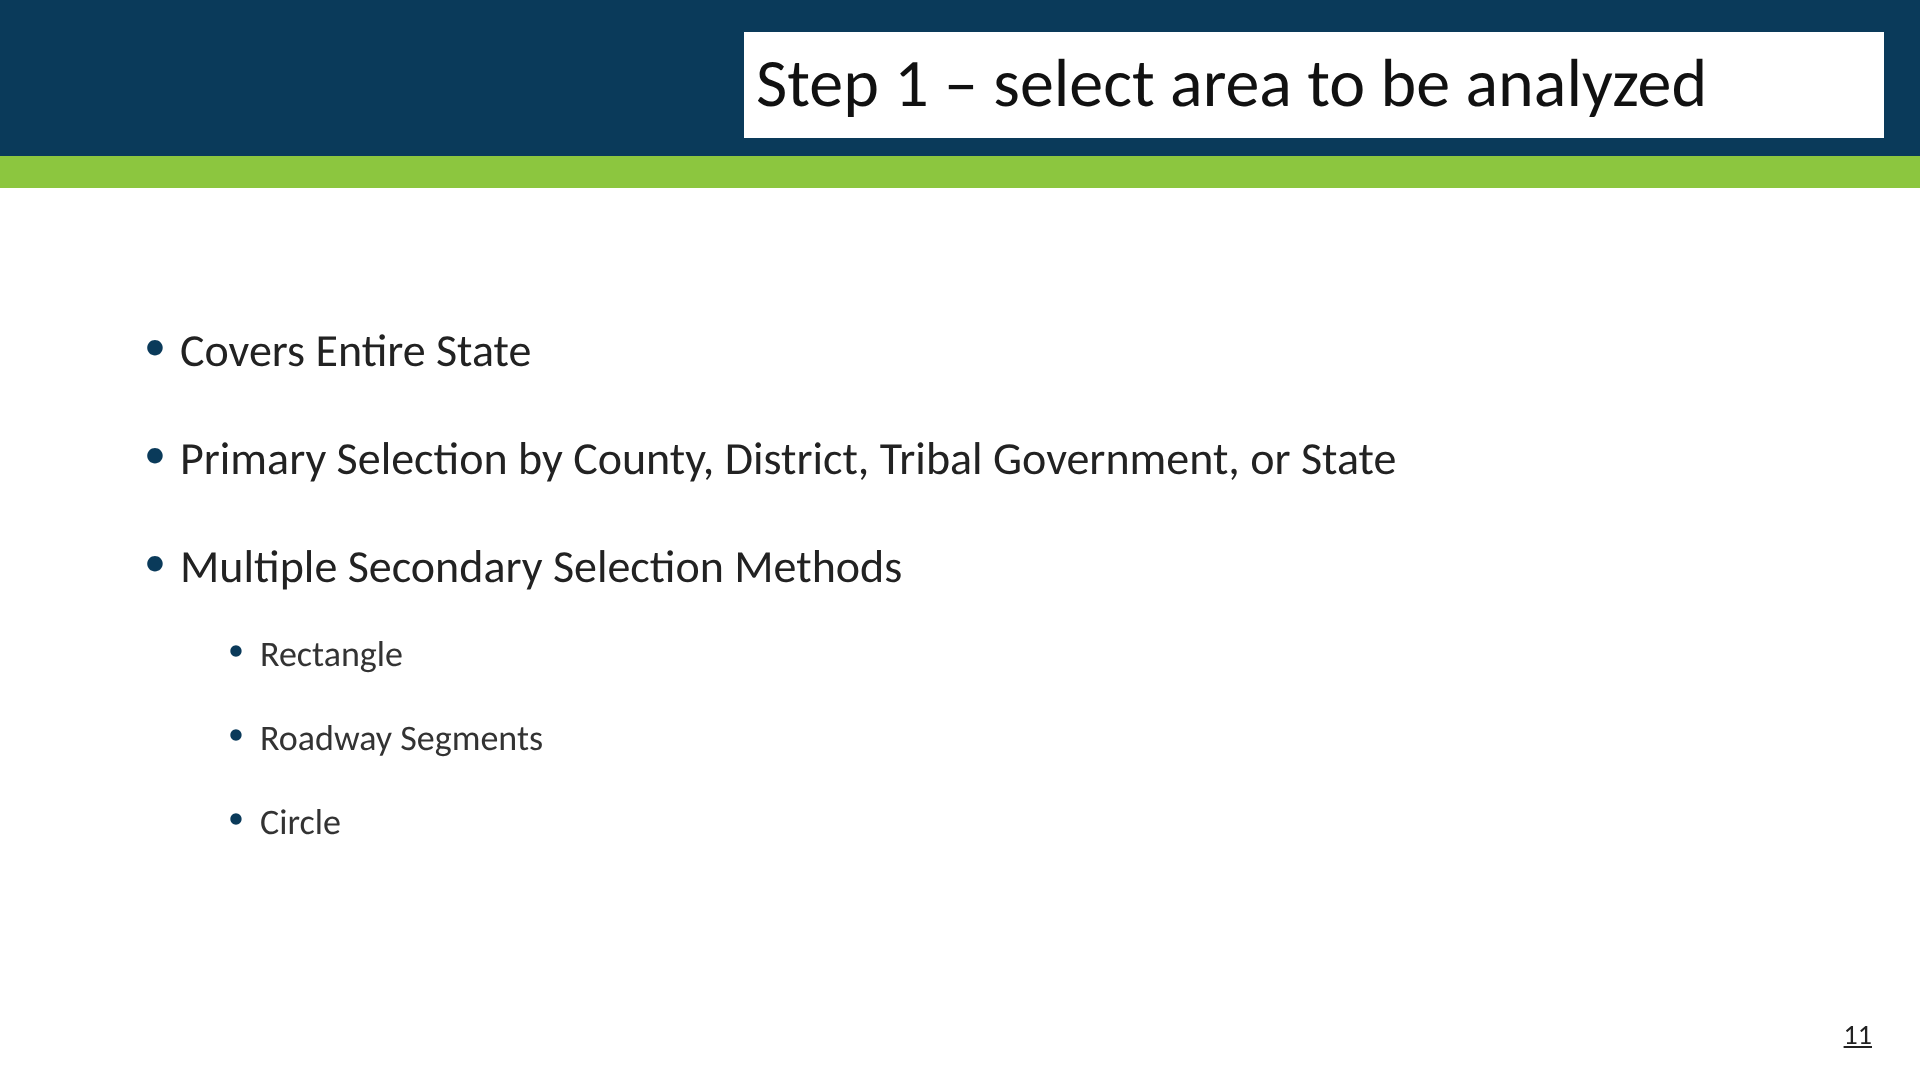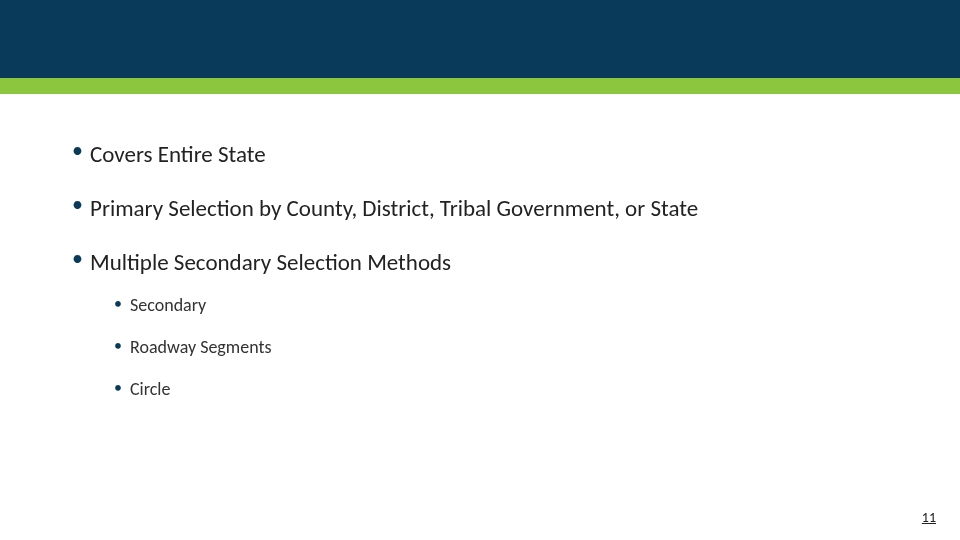--- a/index.html
+++ b/index.html
@@ -2,43 +2,44 @@
 <html><head>
 <meta charset="utf-8">
 <style>
   * { margin: 0; padding: 0; box-sizing: border-box; }
   html, body { width: 960px; height: 540px; font-family: Calibri, "Segoe UI", Arial, sans-serif; background: #fff; overflow: hidden; }
   .slide { width: 960px; height: 540px; position: relative; background: #fff; }
   .header-bar { position: absolute; top: 0; left: 0; width: 960px; height: 78px; background: #0a3a5a; }
   .green-bar { position: absolute; top: 78px; left: 0; width: 960px; height: 16px; background: #8cc63f; }
   .title { position: absolute; top: 16px; left: 372px; width: 570px; background: #fff; padding: 6px 0 6px 6px; font-size: 34px; color: #111; font-weight: 400; }
   .content { position: absolute; top: 140px; left: 72px; width: 820px; }
-  ul.primary { list-style: none; }
+  ul.primary { list-style: none; margin-top: 22px; }
   ul.primary > li { position: relative; padding-left: 18px; margin-bottom: 26px; font-size: 23px; color: #222; }
   ul.primary > li::before { content: "•"; position: absolute; left: 0; top: 0; color: #0a3a5a; font-size: 22px; line-height: 1; }
   ul.secondary { list-style: none; margin-top: 18px; margin-left: 24px; }
   ul.secondary > li { position: relative; padding-left: 16px; margin-bottom: 20px; font-size: 18px; color: #333; }
   ul.secondary > li::before { content: "•"; position: absolute; left: 0; top: 0; color: #0a3a5a; font-size: 16px; line-height: 1.2; }
   .page-num { position: absolute; right: 24px; bottom: 14px; font-size: 14px; color: #222; text-decoration: underline; }
 </style>
 </head>
 <body>
 <div class="slide">
 
   <div class="header-bar"></div>
   <div class="green-bar"></div>
+  <div class="title">Step 1 – select area to be analyzed</div>
 
   <div class="content">
     <ul class="primary">
       <li>Covers Entire State</li>
       <li>Primary Selection by County, District,  Tribal Government, or State</li>
       <li>
         <span>Multiple Secondary Selection Methods</span>
         <ul class="secondary">
-          <li>Secondary</li>
+          <li>Rectangle</li>
           <li>Roadway Segments</li>
           <li>Circle</li>
         </ul>
       </li>
     </ul>
   </div>
 
   <div class="page-num">11</div>
 </div>
 

